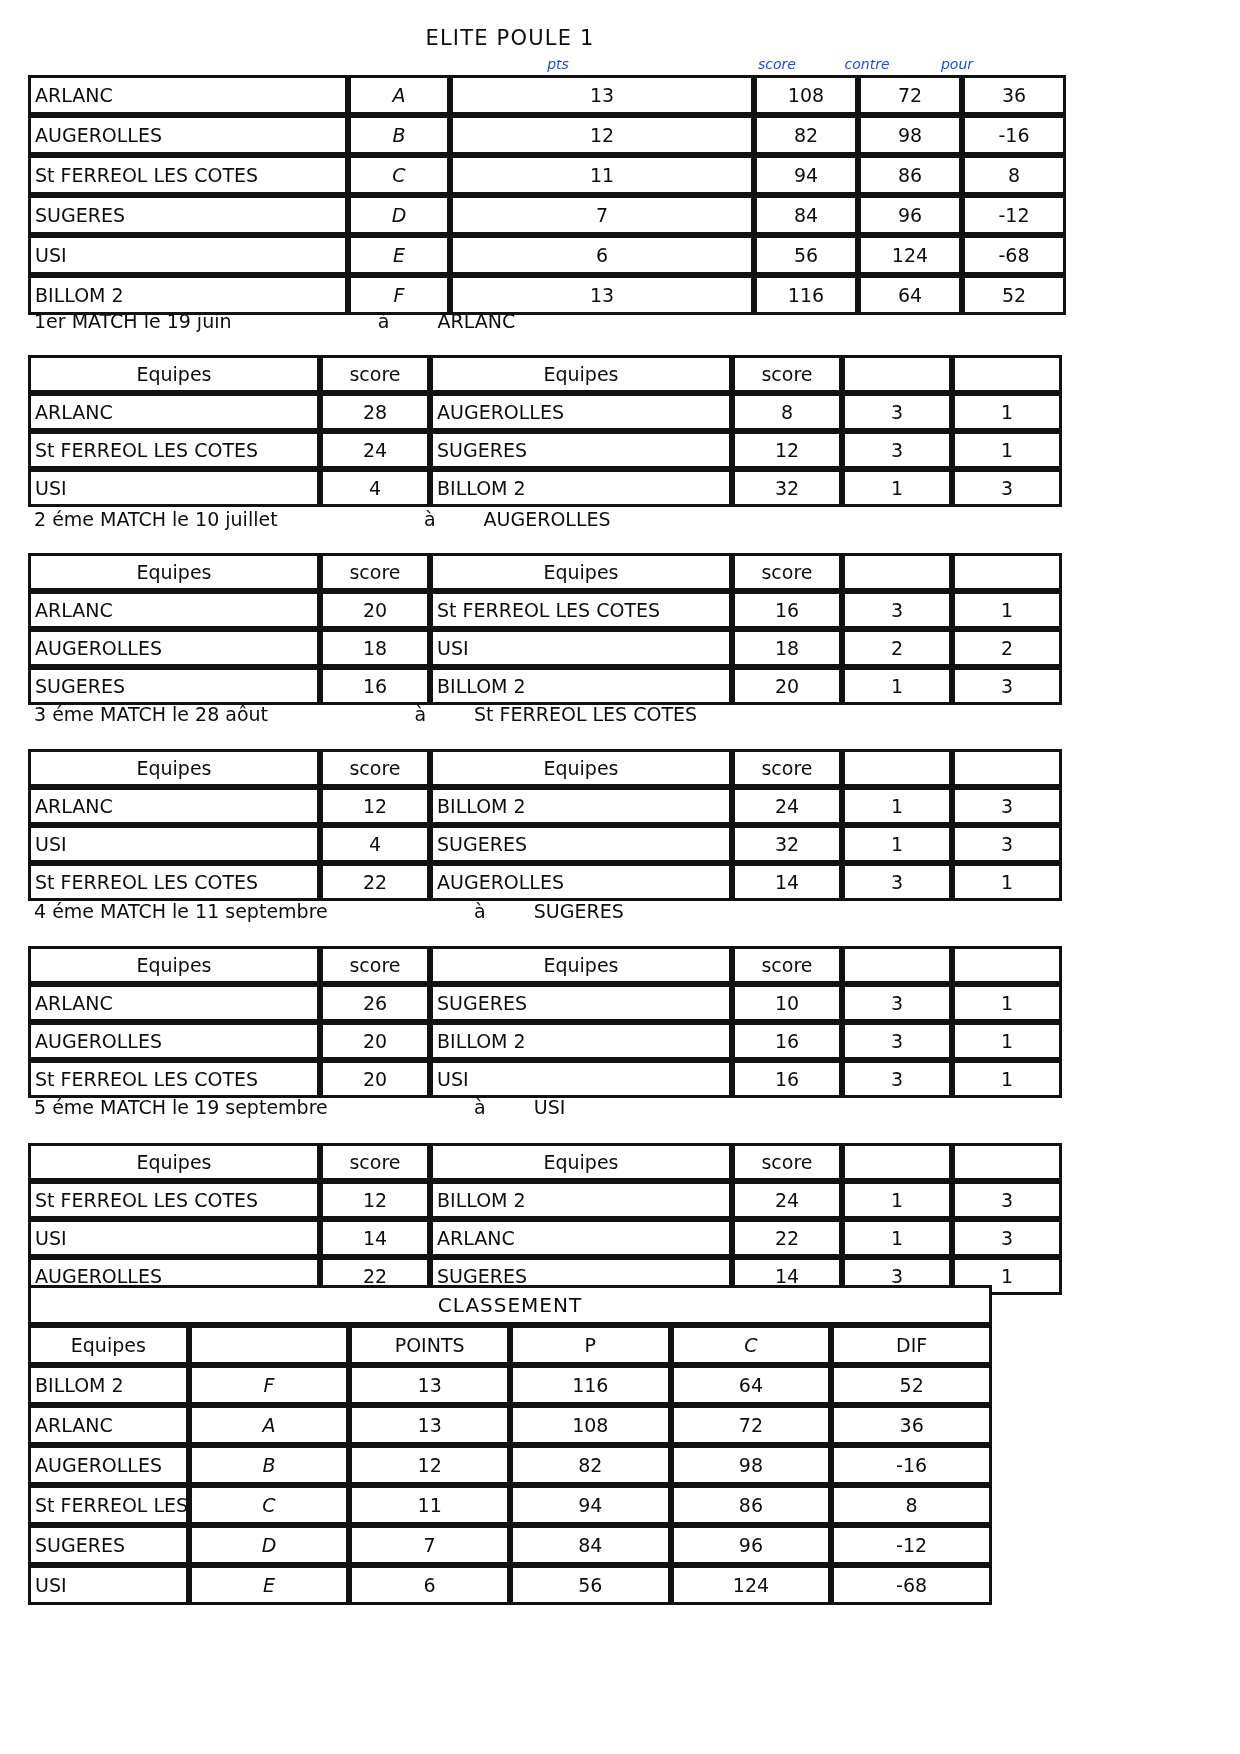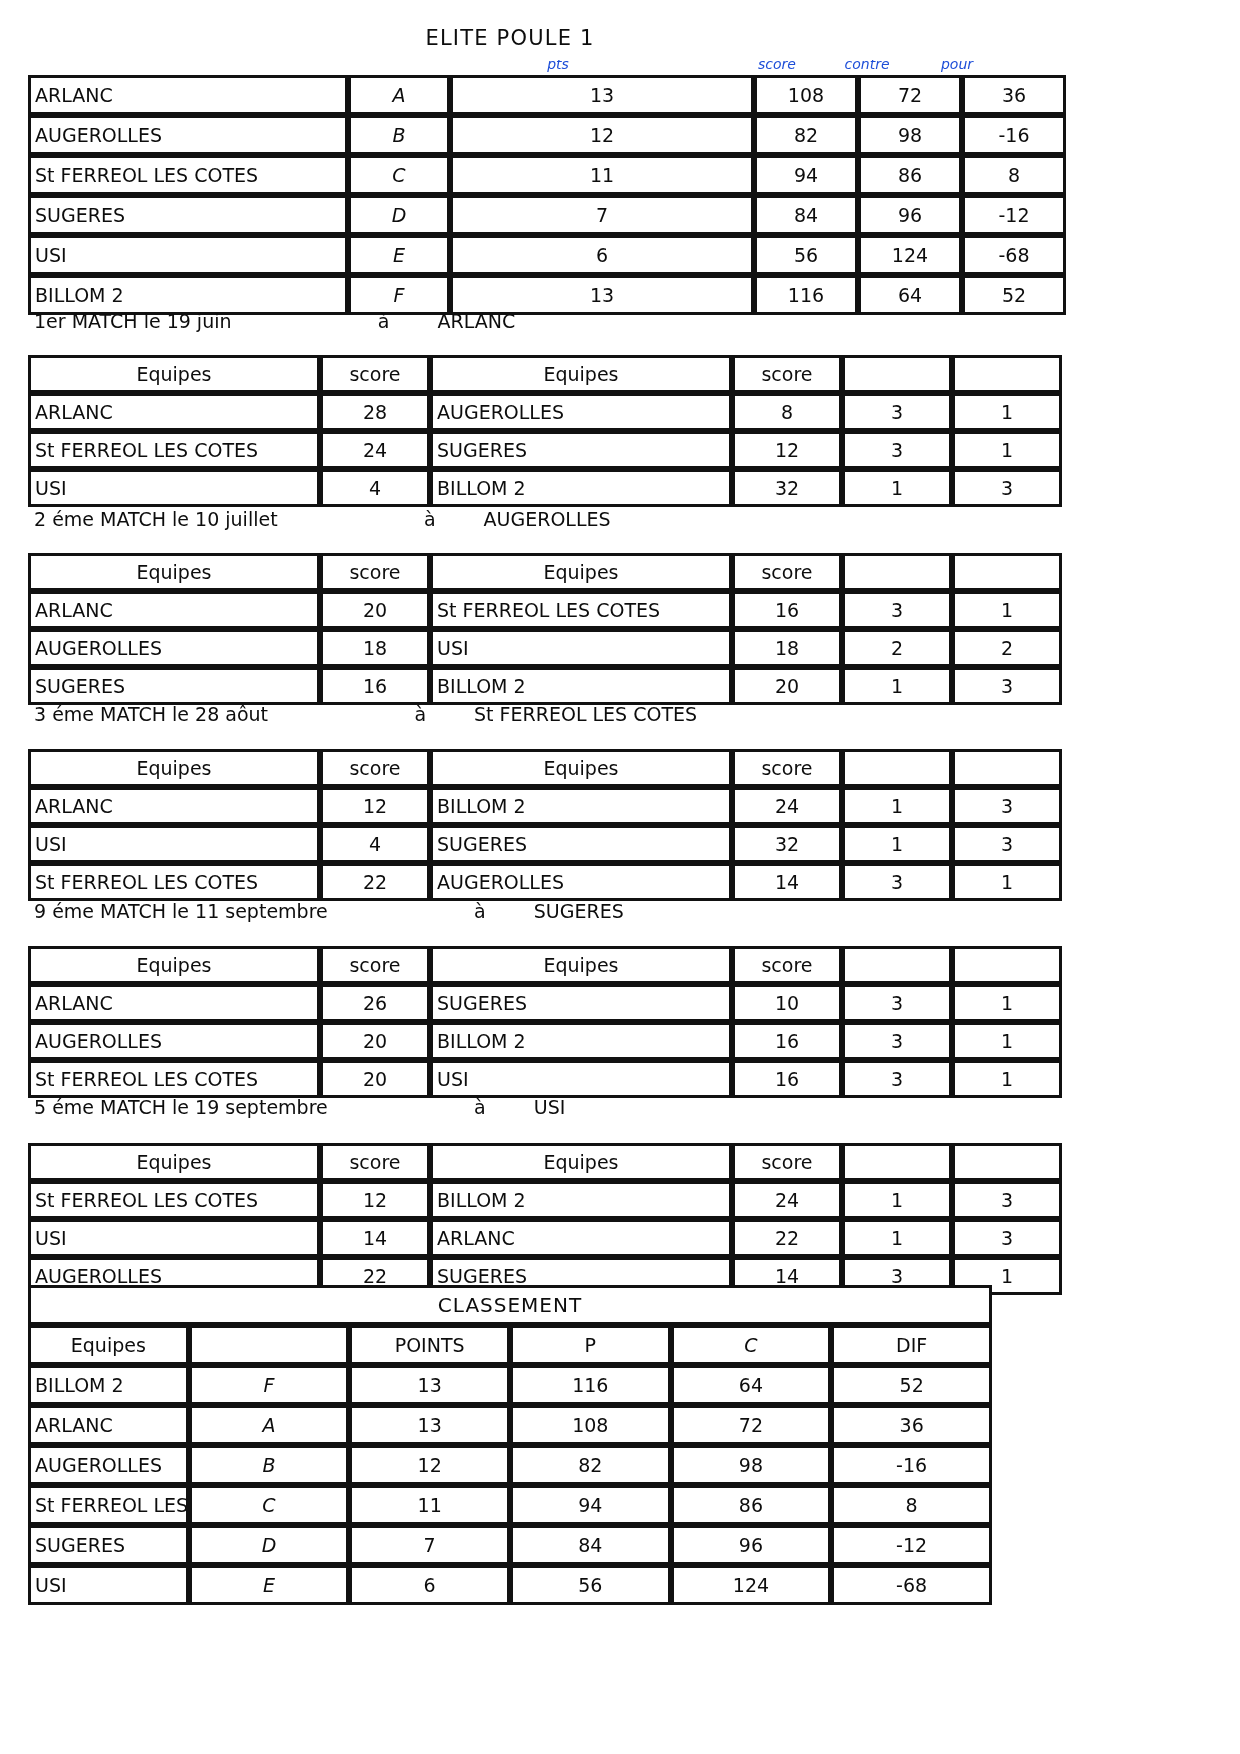--- a/index.html
+++ b/index.html
@@ -318,21 +318,21 @@
               <td class="l c-team1">St FERREOL LES COTES</td>
               <td class="c c-sc1">22</td>
               <td class="l c-team2">AUGEROLLES</td>
               <td class="c c-sc2">14</td>
               <td class="c c-p1">3</td>
               <td class="c c-p2">1</td>
             </tr>
           </tbody>
         </table>
       </div>
-      <div class="match-head" style="top: 900px; left: 34px;"><span class="mh-label">9 éme MATCH le 11 septembre</span><span class="mh-a">à</span><span class="mh-venue">SUGERES</span></div>
+      <div class="match-head" style="top: 900px; left: 34px;"><span class="mh-label">4 éme MATCH le 11 septembre</span><span class="mh-a">à</span><span class="mh-venue">SUGERES</span></div>
       <div class="match-wrap" style="top: 946px;">
         <table class="tbl match-tbl">
           <tbody>
             <tr>
               <td class="c c-team1">Equipes</td>
               <td class="c c-sc1">score</td>
               <td class="c c-team2">Equipes</td>
               <td class="c c-sc2">score</td>
               <td class="c c-p1"></td>
               <td class="c c-p2"></td>

